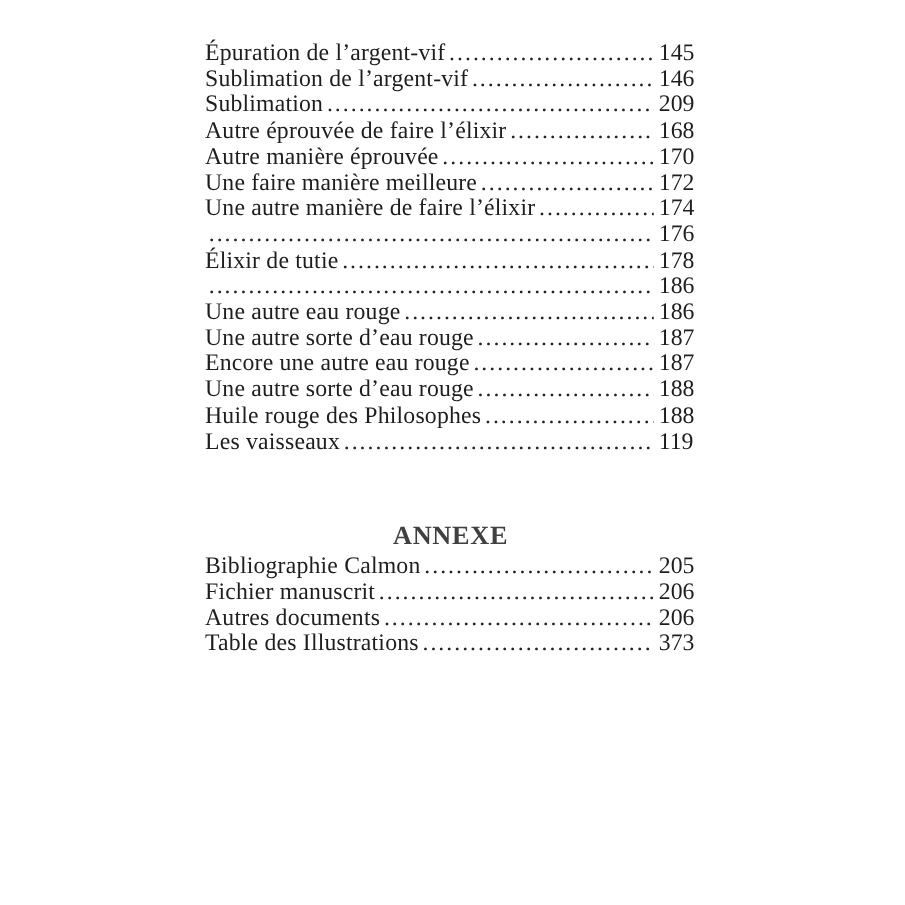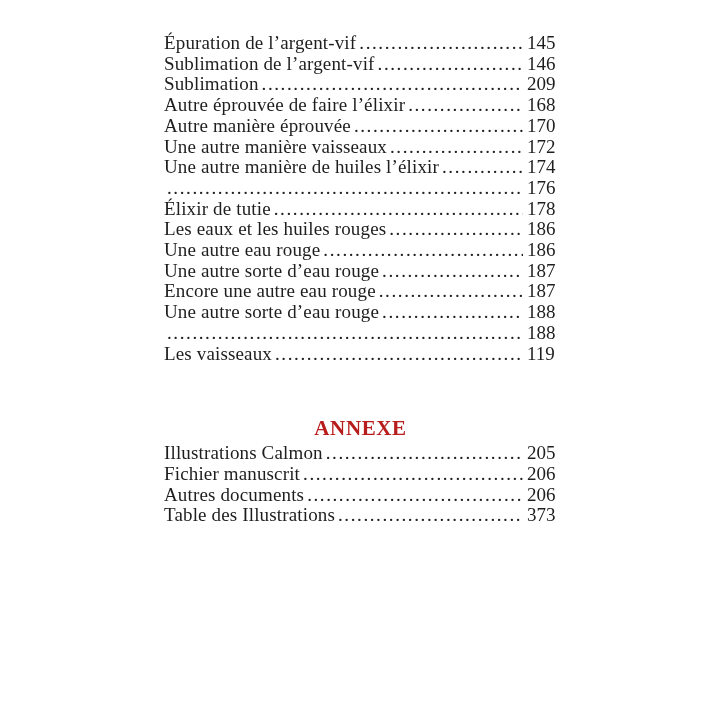--- a/index.html
+++ b/index.html
@@ -47,21 +47,21 @@
     min-width: 30px;
     text-align: left;
   }
   .annexe-heading {
     margin: 52px 0 3px 0;
     text-align: center;
     font-size: 21px;
     line-height: 24px;
     font-weight: bold;
     letter-spacing: 0.6px;
-    color: #b91c1c;
+    color: #404040;
   }
 </style>
 </head>
 <body>
 
 <div class="page">
   <div class="toc-column">
     <div class="toc-list" id="main-list">
         <div class="toc-row">
           <span class="toc-title">Épuration de l’argent-vif</span>
@@ -82,40 +82,39 @@
           <span class="toc-title">Autre éprouvée de faire l’élixir</span>
           <span class="toc-dots">............................................................................................................................................................................................................................</span>
           <span class="toc-page">168</span>
         </div>
         <div class="toc-row">
           <span class="toc-title">Autre manière éprouvée</span>
           <span class="toc-dots">............................................................................................................................................................................................................................</span>
           <span class="toc-page">170</span>
         </div>
         <div class="toc-row">
-          <span class="toc-title">Une autre manière vaisseaux</span>
+          <span class="toc-title">Une faire manière meilleure</span>
           <span class="toc-dots">............................................................................................................................................................................................................................</span>
           <span class="toc-page">172</span>
         </div>
         <div class="toc-row">
-          <span class="toc-title">Une autre manière de huiles l’élixir</span>
+          <span class="toc-title">Une autre manière de faire l’élixir</span>
           <span class="toc-dots">............................................................................................................................................................................................................................</span>
           <span class="toc-page">174</span>
         </div>
         <div class="toc-row">
           <span class="toc-dots">............................................................................................................................................................................................................................</span>
           <span class="toc-page">176</span>
         </div>
         <div class="toc-row">
           <span class="toc-title">Élixir de tutie</span>
           <span class="toc-dots">............................................................................................................................................................................................................................</span>
           <span class="toc-page">178</span>
         </div>
         <div class="toc-row">
-          <span class="toc-title">Les eaux et les huiles rouges</span>
           <span class="toc-dots">............................................................................................................................................................................................................................</span>
           <span class="toc-page">186</span>
         </div>
         <div class="toc-row">
           <span class="toc-title">Une autre eau rouge</span>
           <span class="toc-dots">............................................................................................................................................................................................................................</span>
           <span class="toc-page">186</span>
         </div>
         <div class="toc-row">
           <span class="toc-title">Une autre sorte d’eau rouge</span>
@@ -126,33 +125,34 @@
           <span class="toc-title">Encore une autre eau rouge</span>
           <span class="toc-dots">............................................................................................................................................................................................................................</span>
           <span class="toc-page">187</span>
         </div>
         <div class="toc-row">
           <span class="toc-title">Une autre sorte d’eau rouge</span>
           <span class="toc-dots">............................................................................................................................................................................................................................</span>
           <span class="toc-page">188</span>
         </div>
         <div class="toc-row">
+          <span class="toc-title">Huile rouge des Philosophes</span>
           <span class="toc-dots">............................................................................................................................................................................................................................</span>
           <span class="toc-page">188</span>
         </div>
         <div class="toc-row">
           <span class="toc-title">Les vaisseaux</span>
           <span class="toc-dots">............................................................................................................................................................................................................................</span>
           <span class="toc-page">119</span>
         </div>
       </div>
     <h2 class="annexe-heading">ANNEXE</h2>
     <div class="toc-list" id="annexe-list">
         <div class="toc-row">
-          <span class="toc-title">Illustrations Calmon</span>
+          <span class="toc-title">Bibliographie Calmon</span>
           <span class="toc-dots">............................................................................................................................................................................................................................</span>
           <span class="toc-page">205</span>
         </div>
         <div class="toc-row">
           <span class="toc-title">Fichier manuscrit</span>
           <span class="toc-dots">............................................................................................................................................................................................................................</span>
           <span class="toc-page">206</span>
         </div>
         <div class="toc-row">
           <span class="toc-title">Autres documents</span>

